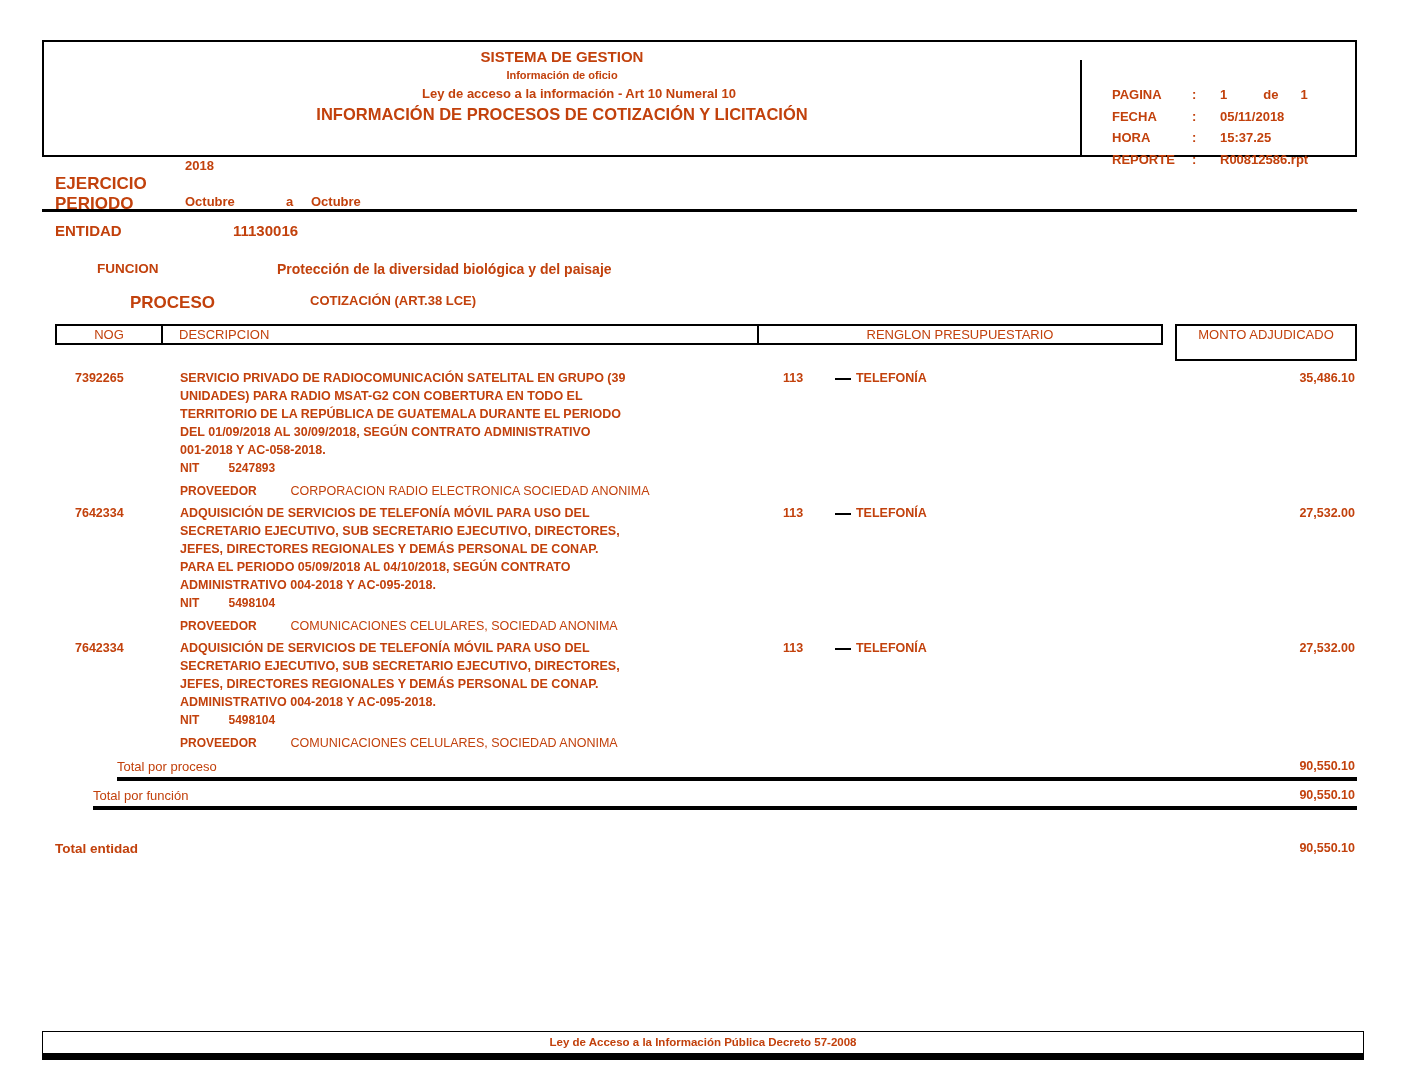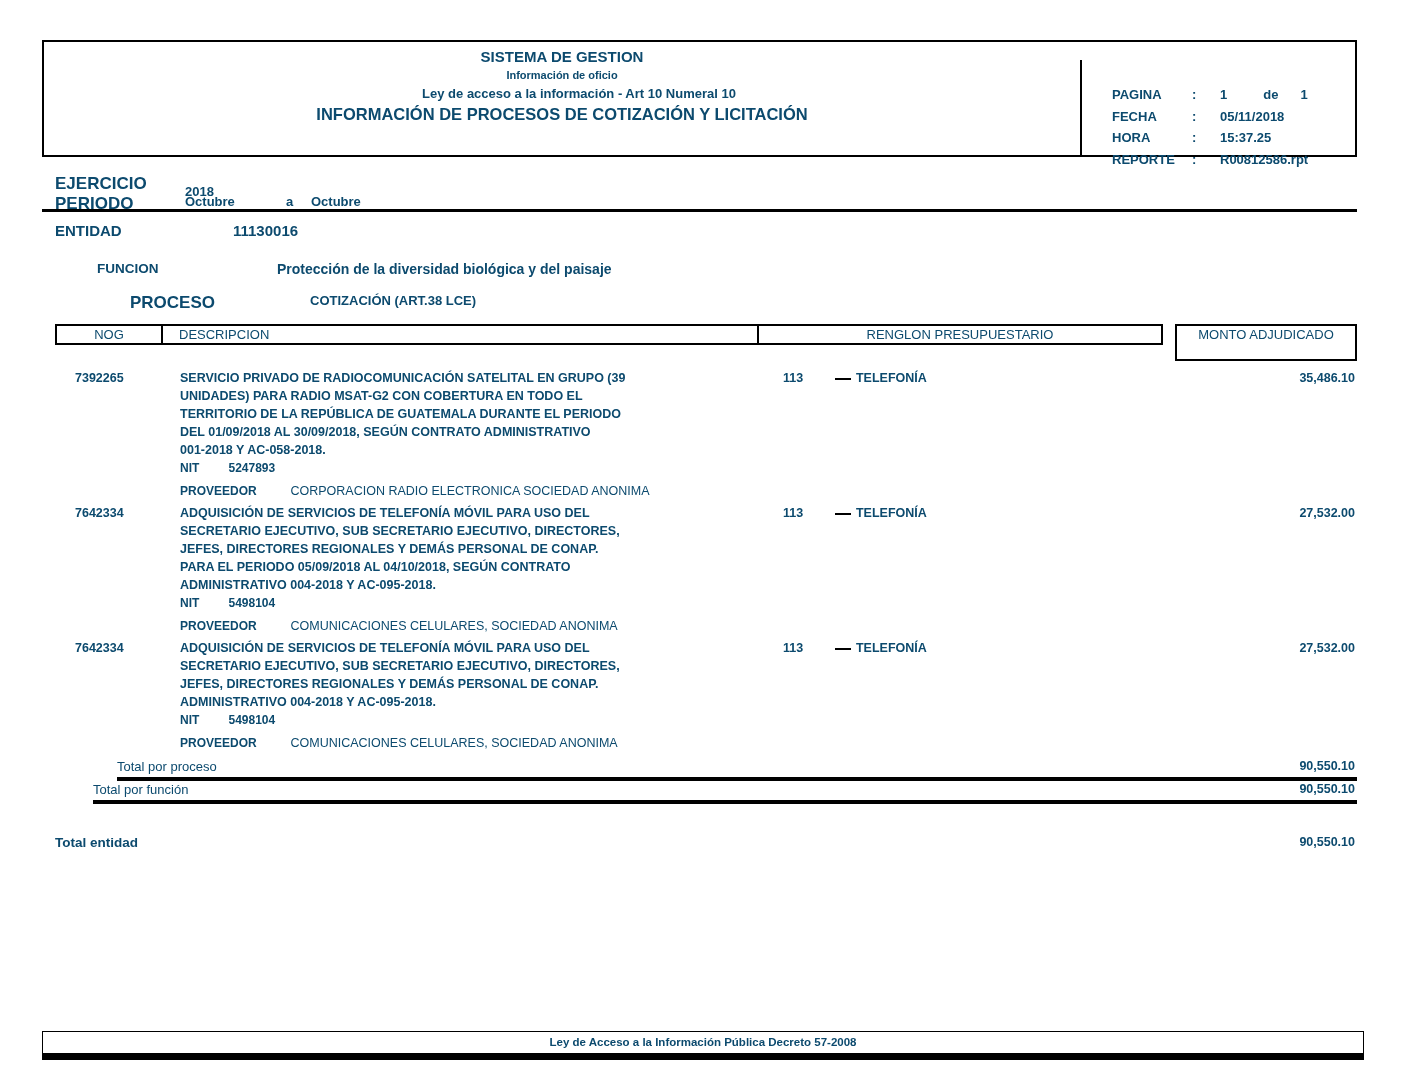--- a/index.html
+++ b/index.html
@@ -1,16 +1,16 @@
 <!DOCTYPE html>
 <html><head>
 <meta charset="utf-8">
 <style>
   html,body{margin:0;padding:0;background:#fff;}
-  .page{position:relative;width:1408px;height:1088px;background:#fff;color:#0c4a6e;
+  .page{position:relative;width:1408px;height:1088px;background:#fff;color:#c2410c;
         font-family:"Liberation Sans","DejaVu Sans",sans-serif;overflow:hidden;}
 
   
   .hdr-box{position:absolute;left:42px;top:40px;width:1311px;height:113px;border:2px solid #000;}
   .hdr-center{position:absolute;left:0;top:5px;width:1036px;text-align:center;}
   .hdr-title{font-size:15px;font-weight:bold;line-height:20px;}
   .hdr-sub1{font-size:11px;font-weight:bold;line-height:17px;}
   .hdr-sub2{font-size:13px;font-weight:bold;line-height:19px;padding-left:34px;}
   .hdr-sub3{font-size:16.5px;font-weight:bold;line-height:23px;}
   .hdr-meta{position:absolute;left:1036px;top:18px;bottom:0;width:273px;border-left:2px solid #000;
@@ -51,21 +51,21 @@
   .prov-value{font-size:12.5px;font-weight:normal;}
   .cell-renglon{width:411px;padding-left:24px;box-sizing:border-box;font-weight:bold;line-height:18px;}
   .renglon-code{display:inline-block;width:49px;}
   .dash{display:inline-block;width:16px;height:2px;background:#000;vertical-align:middle;margin-right:1px;}
   .cell-monto{flex:1;text-align:right;padding-right:2px;box-sizing:border-box;font-weight:bold;line-height:18px;}
 
   
   .total-line{display:flex;justify-content:space-between;border-bottom:4px solid #000;
               padding-bottom:2px;font-size:13px;line-height:17px;}
   .total-proceso{margin-top:6px;margin-left:62px;}
-  .total-funcion{margin-left:38px;}
+  .total-funcion{margin-top:6px;margin-left:38px;}
   .total-amount{font-weight:bold;font-size:12.5px;padding-right:2px;}
   .total-entidad{display:flex;justify-content:space-between;margin-top:30px;
                  font-size:13.5px;font-weight:bold;line-height:17px;}
   .total-entidad .total-amount{font-size:12.5px;}
 
   
   .footer{position:absolute;left:42px;top:1031px;width:1320px;height:21px;box-sizing:content-box;
           border:1px solid #000;border-bottom:7px solid #000;text-align:center;
           font-size:11.5px;font-weight:bold;line-height:20px;}
 </style>
@@ -101,21 +101,21 @@
       </div>
       <div class="meta-row">
         <span class="meta-label">REPORTE</span>
         <span class="meta-colon">:</span>
         <span>R00812586.rpt</span>
       </div>
     </div>
   </div>
 
   <span class="abs lbl" style="left:55px;top:174px;">EJERCICIO</span>
-  <span class="abs val" style="left:185px;top:184px;text-align:right;">2018</span>
+  <span class="abs val" style="left:185px;top:158px;text-align:right;">2018</span>
 
   <span class="abs lbl" style="left:55px;top:194px;">PERIODO</span>
   <span class="abs val" style="left:185px;top:194px;">Octubre</span>
   <span class="abs val" style="left:286px;top:194px;">a</span>
   <span class="abs val" style="left:311px;top:194px;">Octubre</span>
 
   <div class="rule"></div>
 
   <span class="abs entidad" style="left:55px;top:222px;">ENTIDAD</span>
   <span class="abs entidad" style="left:233px;top:222px;">11130016</span>

